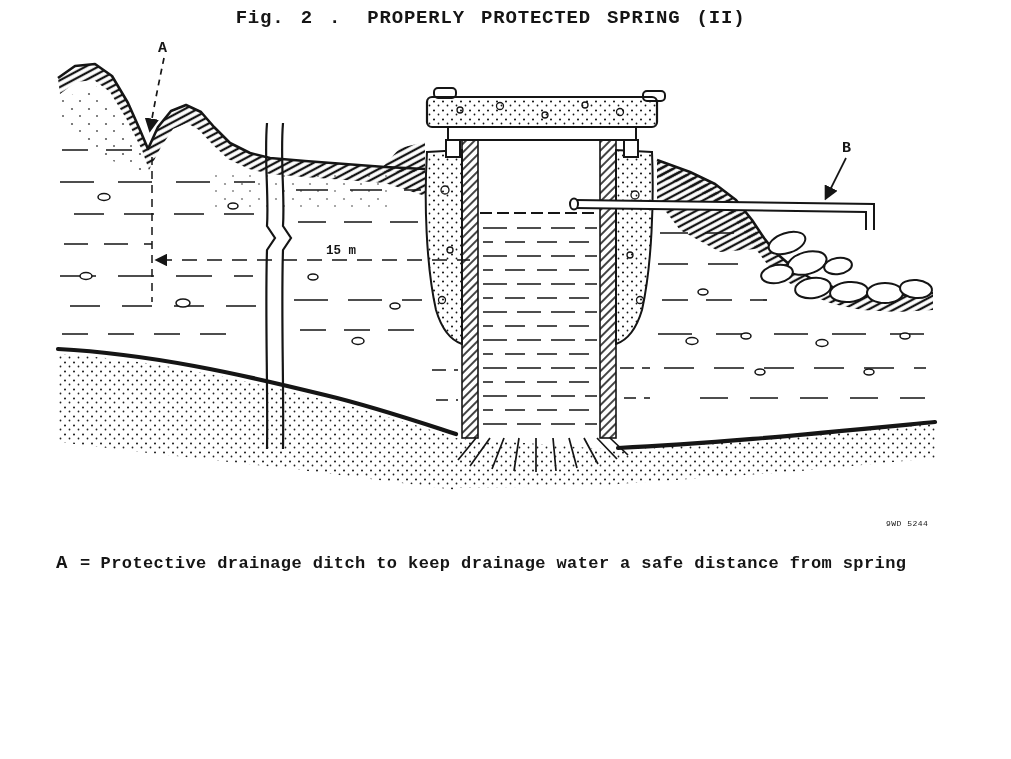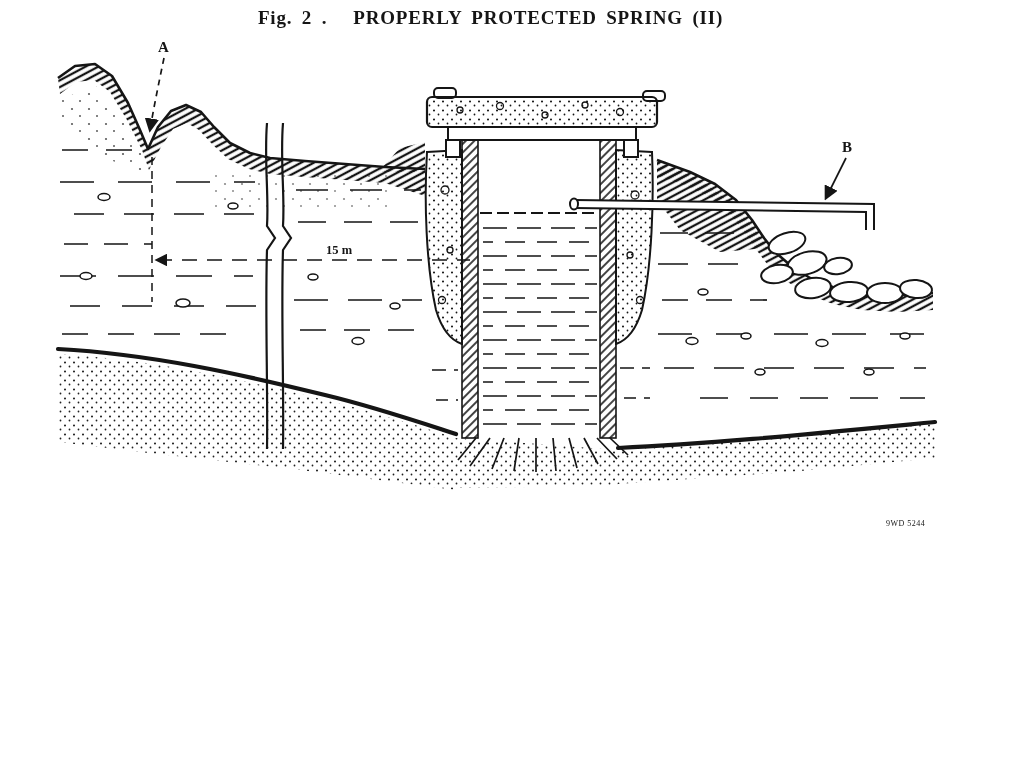--- a/index.html
+++ b/index.html
@@ -1,20 +1,20 @@
 <!DOCTYPE html>
 <html><head>
 <meta charset="utf-8">
 <style>
   html,body{margin:0;padding:0;background:#ffffff;}
   .page{
     position:relative;
     width:1011px;height:759px;
     background:#ffffff;
-    font-family:Liberation Serif, serif;
+    font-family:Liberation Mono, monospace;
     color:#151515;
     overflow:hidden;
   }
   .fig-title{
     position:absolute;top:7px;left:0;width:1011px;
     text-align:center;
     font-weight:bold;font-size:19px;letter-spacing:0.8px;word-spacing:4px;
     padding-right:30px;box-sizing:border-box;
   }
   .fig-title .fig-num{margin-right:26px;}
@@ -202,15 +202,18 @@
 
     <g>
       <text x="842" y="152" font-size="15" font-weight="bold" fill="#151515">B</text>
       <path stroke="#151515" stroke-width="1.7" fill="none" marker-end="url(#arrow)" d="M846,158 L826,198"></path>
     </g>
 
     <text x="886" y="526" font-size="8" letter-spacing="0.5" fill="#151515">9WD 5244</text>
   </svg>
 
   <div class="legend">
+    <div class="legend-row">
+      <span class="legend-key">A</span><span class="legend-eq">=</span><span class="legend-text">Protective drainage ditch to keep drainage water a safe distance from spring</span>
+    </div>
   </div>
 
 </div>
 
 </body></html>

